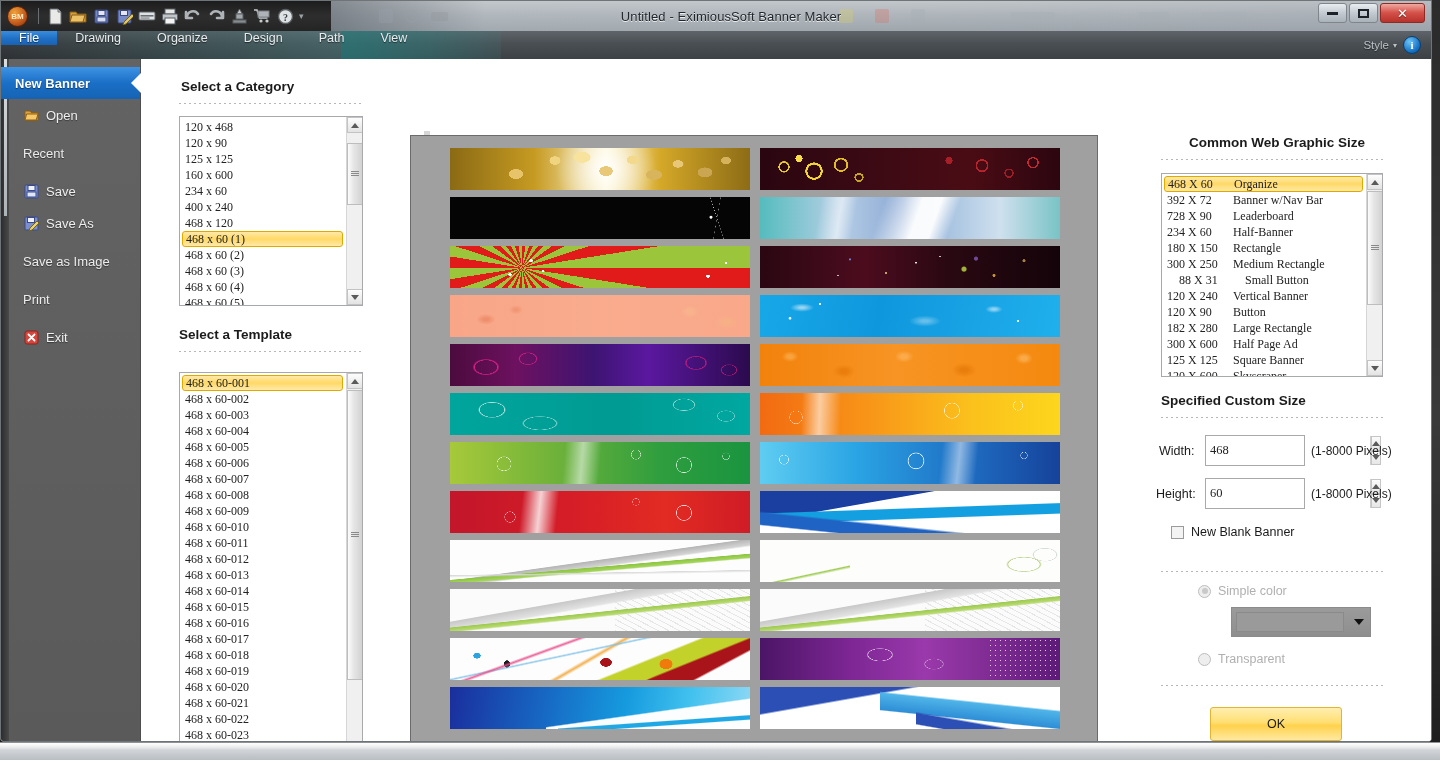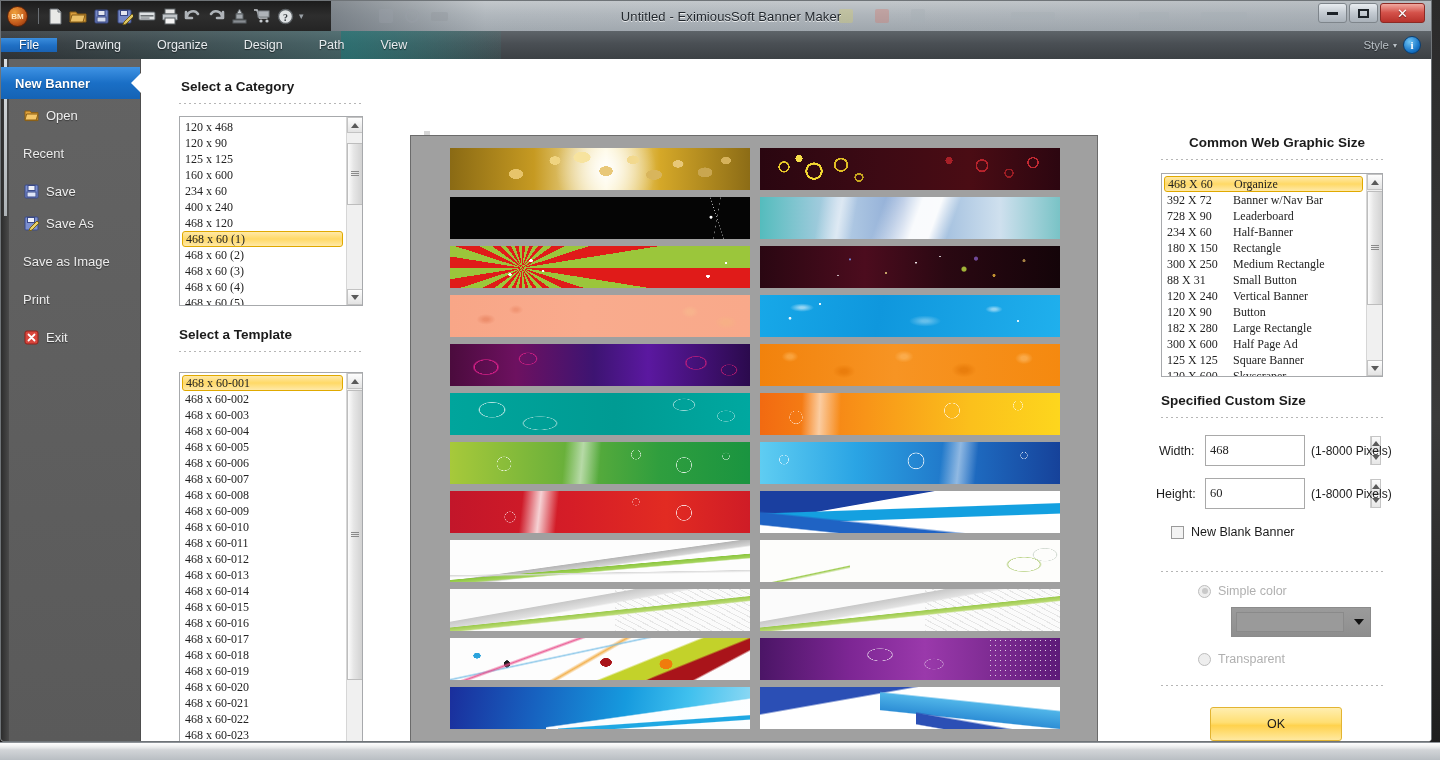--- a/index.html
+++ b/index.html
@@ -100,21 +100,21 @@
     background: linear-gradient(180deg,#5e6469 0%, #4a4f54 45%, #3c4145 100%);
   }
   .ribbon-glass{
     position:absolute; left:0; top:30px; width:500px; height:28px;
     background: linear-gradient(90deg, rgba(0,0,0,.25), rgba(70,140,140,.35) 70%, rgba(60,130,130,.15));
   }
   .ribbon-glass-r{
     position:absolute; left:340px; top:30px; width:160px; height:28px;
     background: linear-gradient(90deg, rgba(25,120,120,.55), rgba(40,120,120,.0));
   }
-  .tabs{ position:absolute; left:0; top:30px; height:28px; display:flex; align-items:center; }
+  .tabs{ position:absolute; left:0; top:30px; height:28px; display:flex; align-items:flex-start; }
   .tab{
     padding:0 18px; display:flex;align-items:center; font-size:12.5px; color:#e8ecef;
     text-shadow:0 1px 1px rgba(0,0,0,.55);
   }
   .tab.active{
     background: linear-gradient(180deg,#3a8ddd 0%, #1f6fc4 55%, #1962b4 100%);
     color:#ffffff;
   }
   .style-btn{
     position:absolute; right:34px; top:30px; height:28px; display:flex; align-items:center;
@@ -806,21 +806,21 @@
             <div class="lb-row">
               <span style="display:inline-block;width:66px;">234 X 60</span><span>Half-Banner</span>
             </div>
             <div class="lb-row">
               <span style="display:inline-block;width:66px;">180 X 150</span><span>Rectangle</span>
             </div>
             <div class="lb-row">
               <span style="display:inline-block;width:66px;">300 X 250</span><span>Medium Rectangle</span>
             </div>
             <div class="lb-row">
-              <span style="display:inline-block;width:66px;">88 X 31</span><span>Small Button</span>
+              <span style="display:inline-block;width:66px;margin-left:12px;">88 X 31</span><span>Small Button</span>
             </div>
             <div class="lb-row">
               <span style="display:inline-block;width:66px;">120 X 240</span><span>Vertical Banner</span>
             </div>
             <div class="lb-row">
               <span style="display:inline-block;width:66px;">120 X 90</span><span>Button</span>
             </div>
             <div class="lb-row">
               <span style="display:inline-block;width:66px;">182 X 280</span><span>Large Rectangle</span>
             </div>

